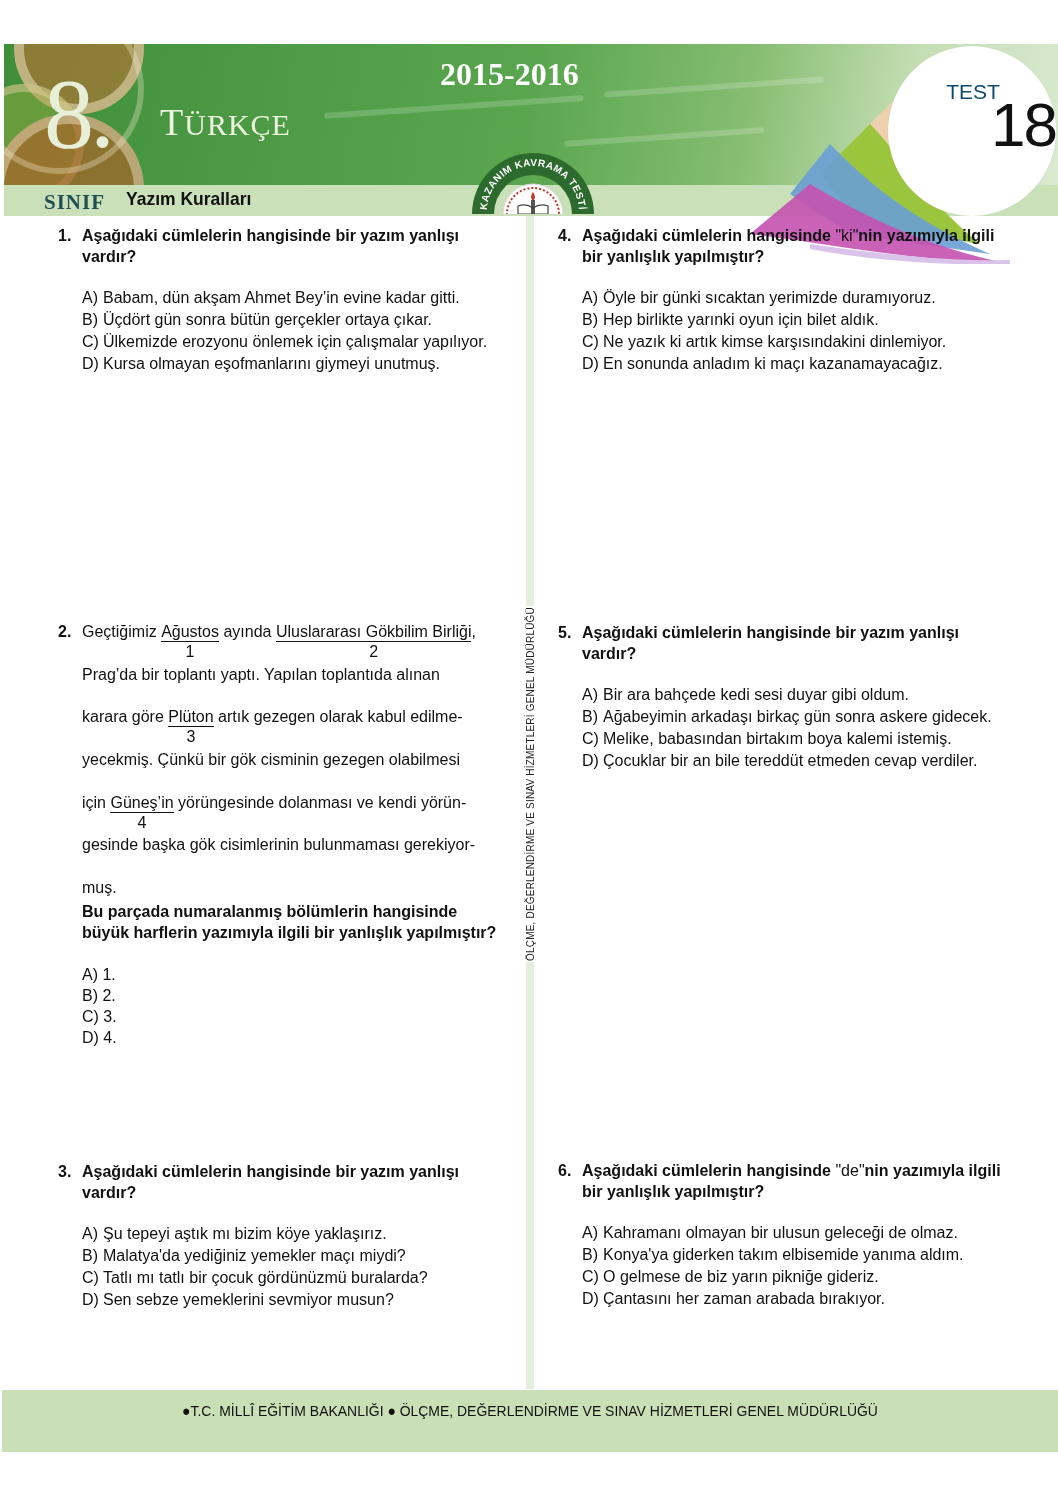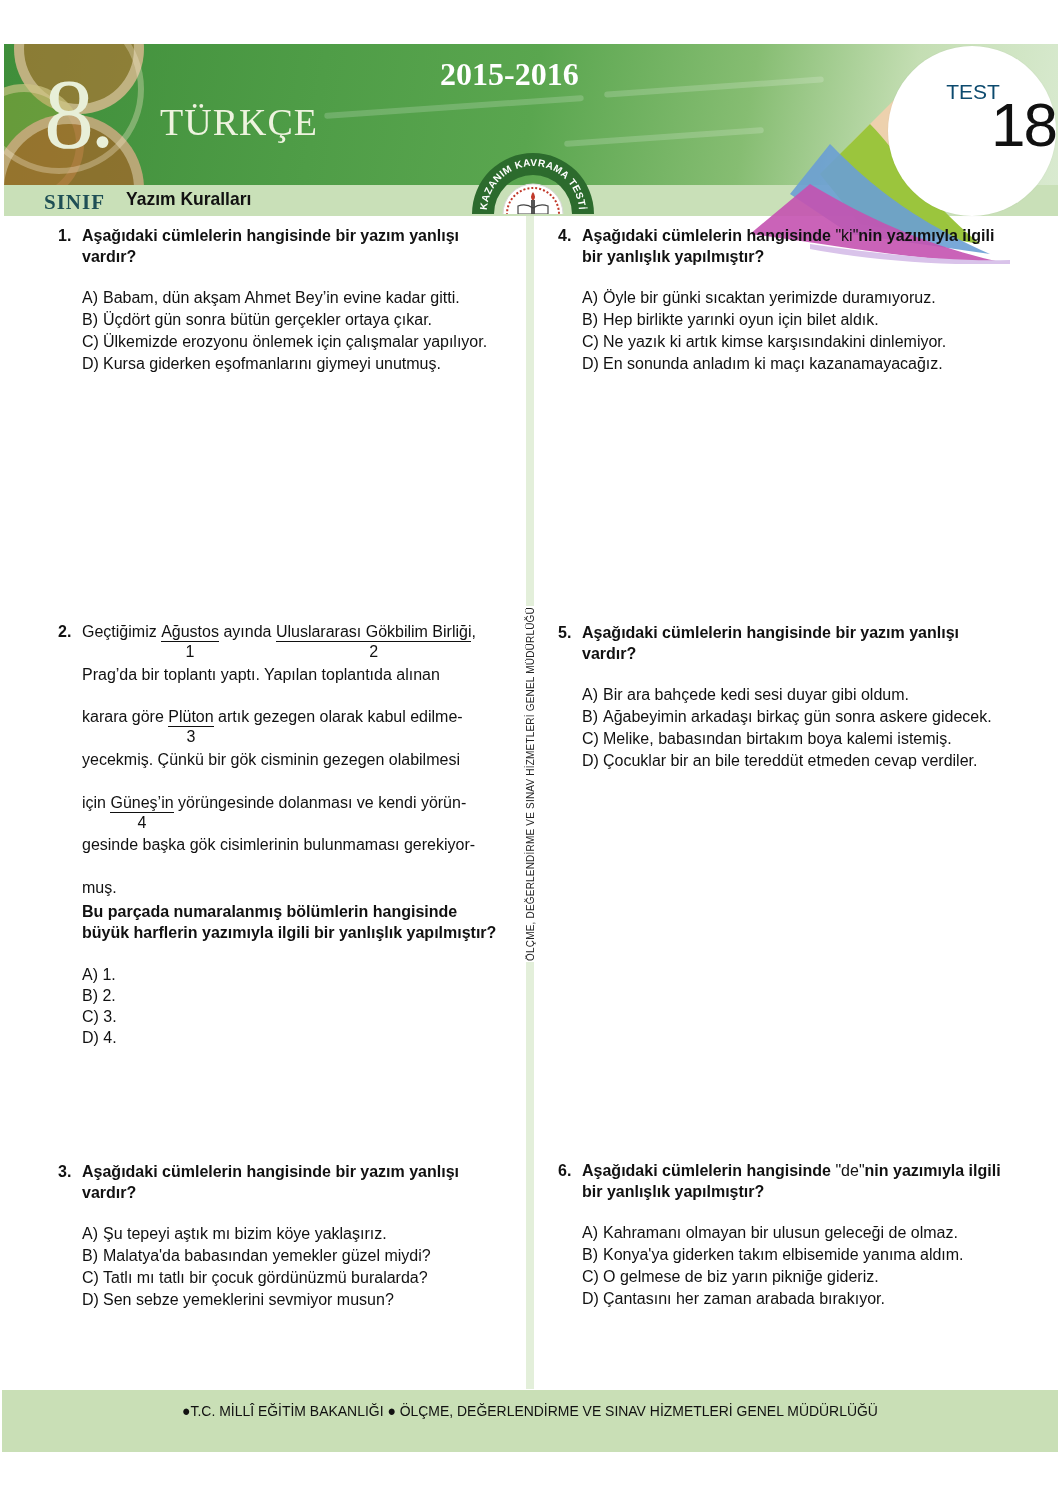--- a/index.html
+++ b/index.html
@@ -20,21 +20,21 @@
     background: #c9e0b8;
   }
   .num8 {
     position: absolute; left: 44px; top: 20px; font-family: "Liberation Serif", serif;
     font-size: 100px; color: #e8efd8; line-height: 1; letter-spacing: -4px;
   }
   .subject {
     position: absolute; left: 160px; top: 56px; font-family: "Liberation Serif", serif;
     font-size: 38px; color: #eef3df; letter-spacing: 1px;
   }
-  .subject .small { font-size: 38px; text-align: center; }
+  .subject .small { font-size: 30px; text-align: center; }
   .year {
     position: absolute; left: 440px; top: 12px; font-family: "Liberation Serif", serif;
     font-weight: bold; font-size: 32px; color: #ffffff;
   }
   .sinif {
     position: absolute; left: 44px; top: 146px; font-family: "Liberation Serif", serif;
     font-weight: bold; font-size: 21px; color: #1f4f55; letter-spacing: 1px;
   }
   .topic {
     position: absolute; left: 126px; top: 144px; font-weight: bold; font-size: 19px; color: #111;
@@ -160,21 +160,21 @@
 
 <div class="q" id="q1">
   <div class="stem">
     <span class="qnum">1.</span>
     <span>Aşağıdaki cümlelerin hangisinde bir yazım yanlışı vardır?</span>
   </div>
   <div class="options">
     <div class="opt"><span class="letter">A)</span><span>Babam, dün akşam Ahmet Bey’in evine kadar gitti.</span></div>
     <div class="opt"><span class="letter">B)</span><span>Üçdört gün sonra bütün gerçekler ortaya çıkar.</span></div>
     <div class="opt" style="width:442px;"><span class="letter">C)</span><span>Ülkemizde erozyonu önlemek için çalışmalar yapılıyor.</span></div>
-    <div class="opt"><span class="letter">D)</span><span>Kursa giderken eşofmanlarını giymeyi unutmuş.</span></div>
+    <div class="opt"><span class="letter">D)</span><span>Kursa olmayan eşofmanlarını giymeyi unutmuş.</span></div>
   </div>
 </div>
 
 <div class="q" id="q4">
   <div class="stem">
     <span class="qnum">4.</span>
     <span>Aşağıdaki cümlelerin hangisinde </span><span class="reg">"ki"</span><span>nin yazımıyla ilgili bir yanlışlık yapılmıştır?</span>
   </div>
   <div class="options">
     <div class="opt"><span class="letter">A)</span><span>Öyle bir günki sıcaktan yerimizde duramıyoruz.</span></div>
@@ -221,21 +221,21 @@
   </div>
 </div>
 
 <div class="q" id="q3">
   <div class="stem">
     <span class="qnum">3.</span>
     <span>Aşağıdaki cümlelerin hangisinde bir yazım yanlışı vardır?</span>
   </div>
   <div class="options">
     <div class="opt"><span class="letter">A)</span><span>Şu tepeyi aştık mı bizim köye yaklaşırız.</span></div>
-    <div class="opt"><span class="letter">B)</span><span>Malatya'da babasından yemekler güzel miydi?</span></div>
+    <div class="opt"><span class="letter">B)</span><span>Malatya'da yediğiniz yemekler maçı miydi?</span></div>
     <div class="opt"><span class="letter">C)</span><span>Tatlı mı tatlı bir çocuk gördünüzmü buralarda?</span></div>
     <div class="opt"><span class="letter">D)</span><span>Sen sebze yemeklerini sevmiyor musun?</span></div>
   </div>
 </div>
 
 <div class="q" id="q6">
   <div class="stem">
     <span class="qnum">6.</span>
     <span>Aşağıdaki cümlelerin hangisinde </span><span class="reg">"de"</span><span>nin yazımıyla ilgili bir yanlışlık yapılmıştır?</span>
   </div>

